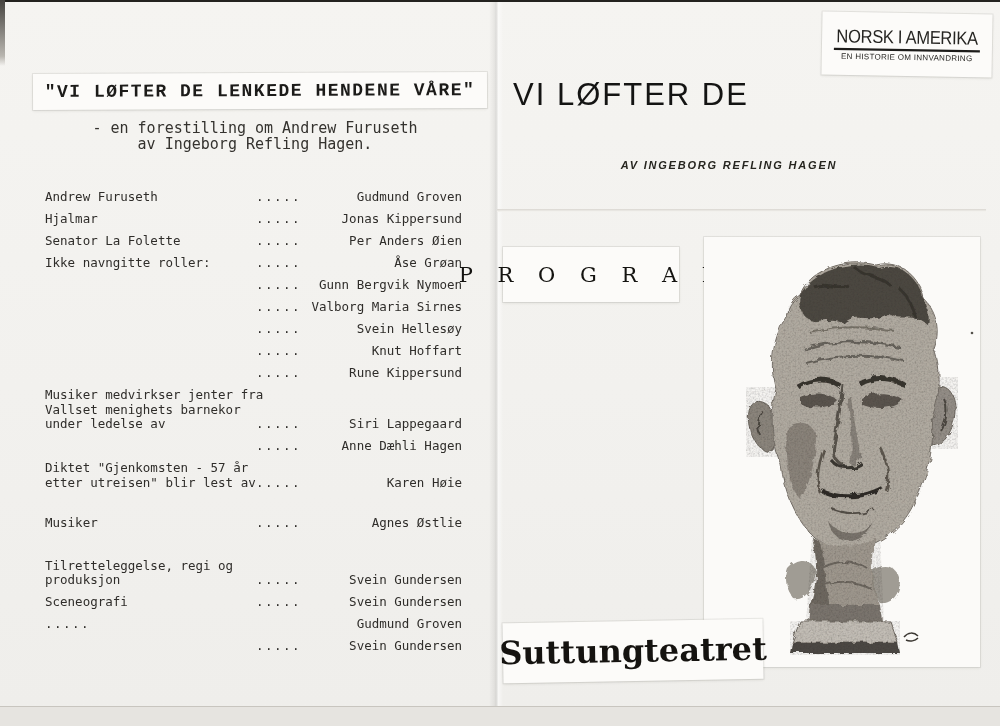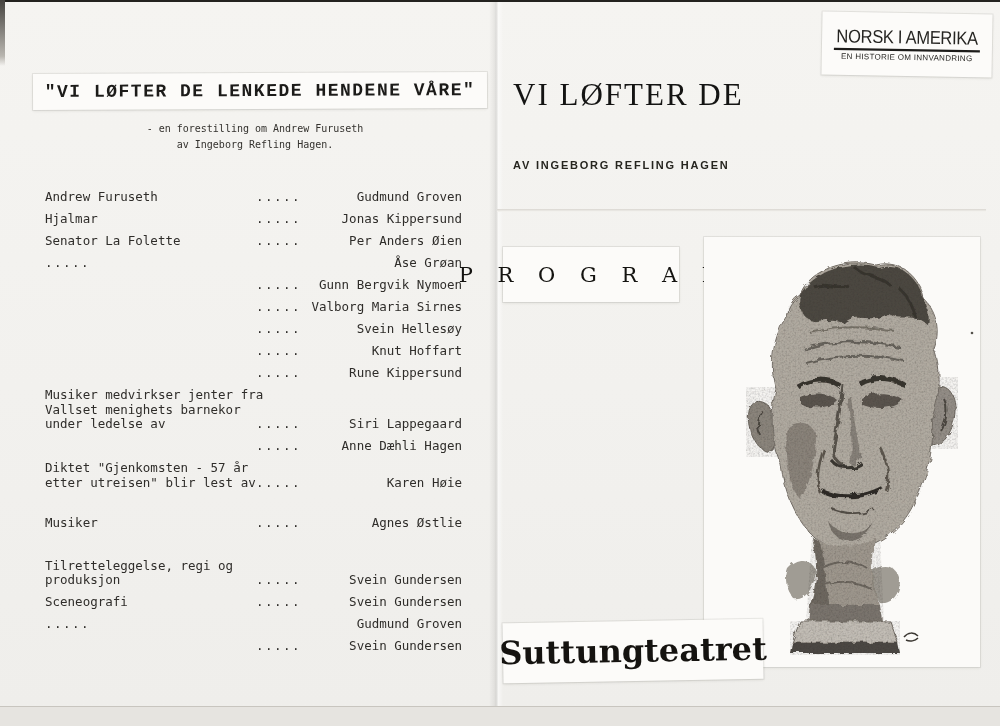--- a/index.html
+++ b/index.html
@@ -17,46 +17,46 @@
 
   .strip{position:absolute;background:#fcfbf9;
          box-shadow:0 0 0 1px rgba(90,85,75,0.10),0 1px 3px rgba(60,55,45,0.12);}
 
   
   .title-strip{left:33px;top:73px;width:454px;height:36px;display:flex;align-items:center;
          justify-content:center;transform:rotate(-0.25deg);}
   .title-strip span{font-family:"Liberation Mono",monospace;font-weight:bold;font-size:18px;
          letter-spacing:1.5px;color:#1c1b19;white-space:nowrap;}
   .subtitle{position:absolute;left:45px;top:121px;width:420px;text-align:center;
-         font-size:10px;line-height:15.5px;color:#34322e;white-space:pre-line;}
+         font-size:15px;line-height:15.5px;color:#34322e;white-space:pre-line;}
   .credits{position:absolute;left:45px;top:190px;width:417px;font-size:12.5px;color:#2f2d2a;}
   .crow{display:flex;margin-top:8px;line-height:14px;align-items:flex-end;}
   .crow.mt0{margin-top:0;}
   .crow.gap-lg{margin-top:26px;}
   .lblpre{margin-top:8px;line-height:14.5px;white-space:pre-line;}
   .lblpre.gap-xl{margin-top:29px;}
   .lbl{flex:0 0 211px;white-space:nowrap;}
   .dts{flex:0 0 52px;letter-spacing:1.5px;}
   .nm{flex:1 1 auto;text-align:right;white-space:nowrap;}
 
   
   .logo-box{left:822px;top:13px;width:170px;height:63px;transform:rotate(1deg);
          display:flex;flex-direction:column;align-items:center;justify-content:center;
          font-family:"Liberation Sans",sans-serif;color:#262522;}
   .logo-title{font-size:16.5px;letter-spacing:-0.3px;border-bottom:2px solid #1d1c1a;
          padding:0 2px 1px 2px;white-space:nowrap;transform:scaleY(1.12);}
   .logo-sub{font-size:8px;letter-spacing:0.3px;margin-top:3px;white-space:nowrap;}
 
   .main-title{position:absolute;left:513px;top:78px;width:466px;
          font-family:"Liberation Sans",sans-serif;color:#141413;}
-  .main-title .t1{font-size:31px;letter-spacing:2px;line-height:33px;white-space:nowrap;font-family:Liberation Serif, serif;}
+  .main-title .t1{font-size:31px;letter-spacing:2px;line-height:33px;white-space:nowrap;}
   .main-title .t2{font-size:36px;letter-spacing:0.5px;line-height:38px;margin-top:4px;white-space:nowrap;}
-  .byline{position:absolute;left:513px;top:159px;width:462px;
+  .byline{position:absolute;left:498px;top:159px;width:462px;text-align:center;
          font-family:"Liberation Sans",sans-serif;font-weight:bold;font-size:11px;
-         letter-spacing:1.8px;color:#26251f;white-space:nowrap;}
+         letter-spacing:1.8px;color:#26251f;white-space:nowrap;font-style:italic;}
   .seam{position:absolute;left:497px;top:209px;width:489px;height:3px;
          background:linear-gradient(180deg,#d9d6d0,#f7f6f3);}
 
   .program-strip{left:503px;top:247px;width:176px;height:55px;display:flex;
          align-items:center;justify-content:center;}
   .program-strip span{font-family:"DejaVu Serif",serif;font-size:21px;letter-spacing:9px;
          margin-right:-9px;color:#141310;white-space:nowrap;}
 
   .photo{position:absolute;left:704px;top:237px;width:276px;height:430px;background:#fbfaf8;
          box-shadow:0 0 0 1px rgba(90,85,75,0.10),0 1px 3px rgba(60,55,45,0.10);}
@@ -93,20 +93,21 @@
           <span class="lbl">Hjalmar</span>
           <span class="dts">.....</span>
           <span class="nm">Jonas Kippersund</span>
         </div>
         <div class="crow">
           <span class="lbl">Senator La Folette</span>
           <span class="dts">.....</span>
           <span class="nm">Per Anders Øien</span>
         </div>
         <div class="crow">
+          <span class="lbl">Ikke navngitte roller:</span>
           <span class="dts">.....</span>
           <span class="nm">Åse Grøan</span>
         </div>
         <div class="crow">
           <span class="lbl"></span>
           <span class="dts">.....</span>
           <span class="nm">Gunn Bergvik Nymoen</span>
         </div>
         <div class="crow">
           <span class="lbl"></span>

